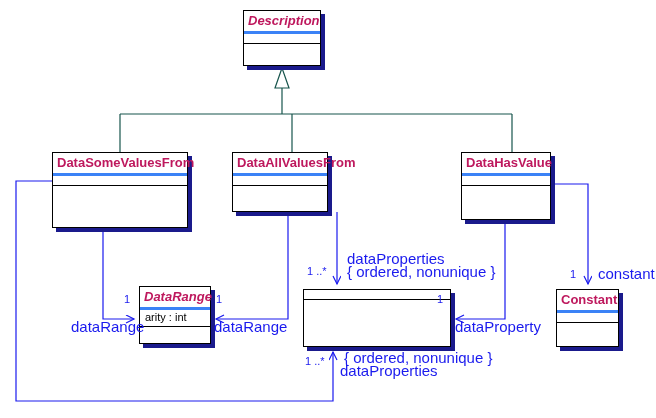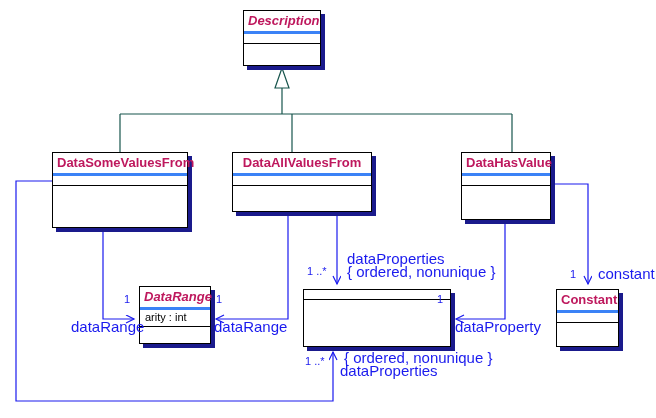--- a/index.html
+++ b/index.html
@@ -103,21 +103,21 @@
     <div class="uml-attrs empty"></div>
     <div class="uml-ops"></div>
   </div>
 
   <div class="uml-class" style="left:52px;top:152px;width:136px;height:76px;">
     <div class="uml-name">DataSomeValuesFrom</div>
     <div class="uml-attrs empty"></div>
     <div class="uml-ops"></div>
   </div>
 
-  <div class="uml-class" style="left:232px;top:152px;width:140px;height:60px;">
+  <div class="uml-class" style="left:232px;top:152px;width:96px;height:60px;">
     <div class="uml-name">DataAllValuesFrom</div>
     <div class="uml-attrs empty"></div>
     <div class="uml-ops"></div>
   </div>
 
   <div class="uml-class" style="left:461px;top:152px;width:90px;height:68px;">
     <div class="uml-name">DataHasValue</div>
     <div class="uml-attrs empty"></div>
     <div class="uml-ops"></div>
   </div>

